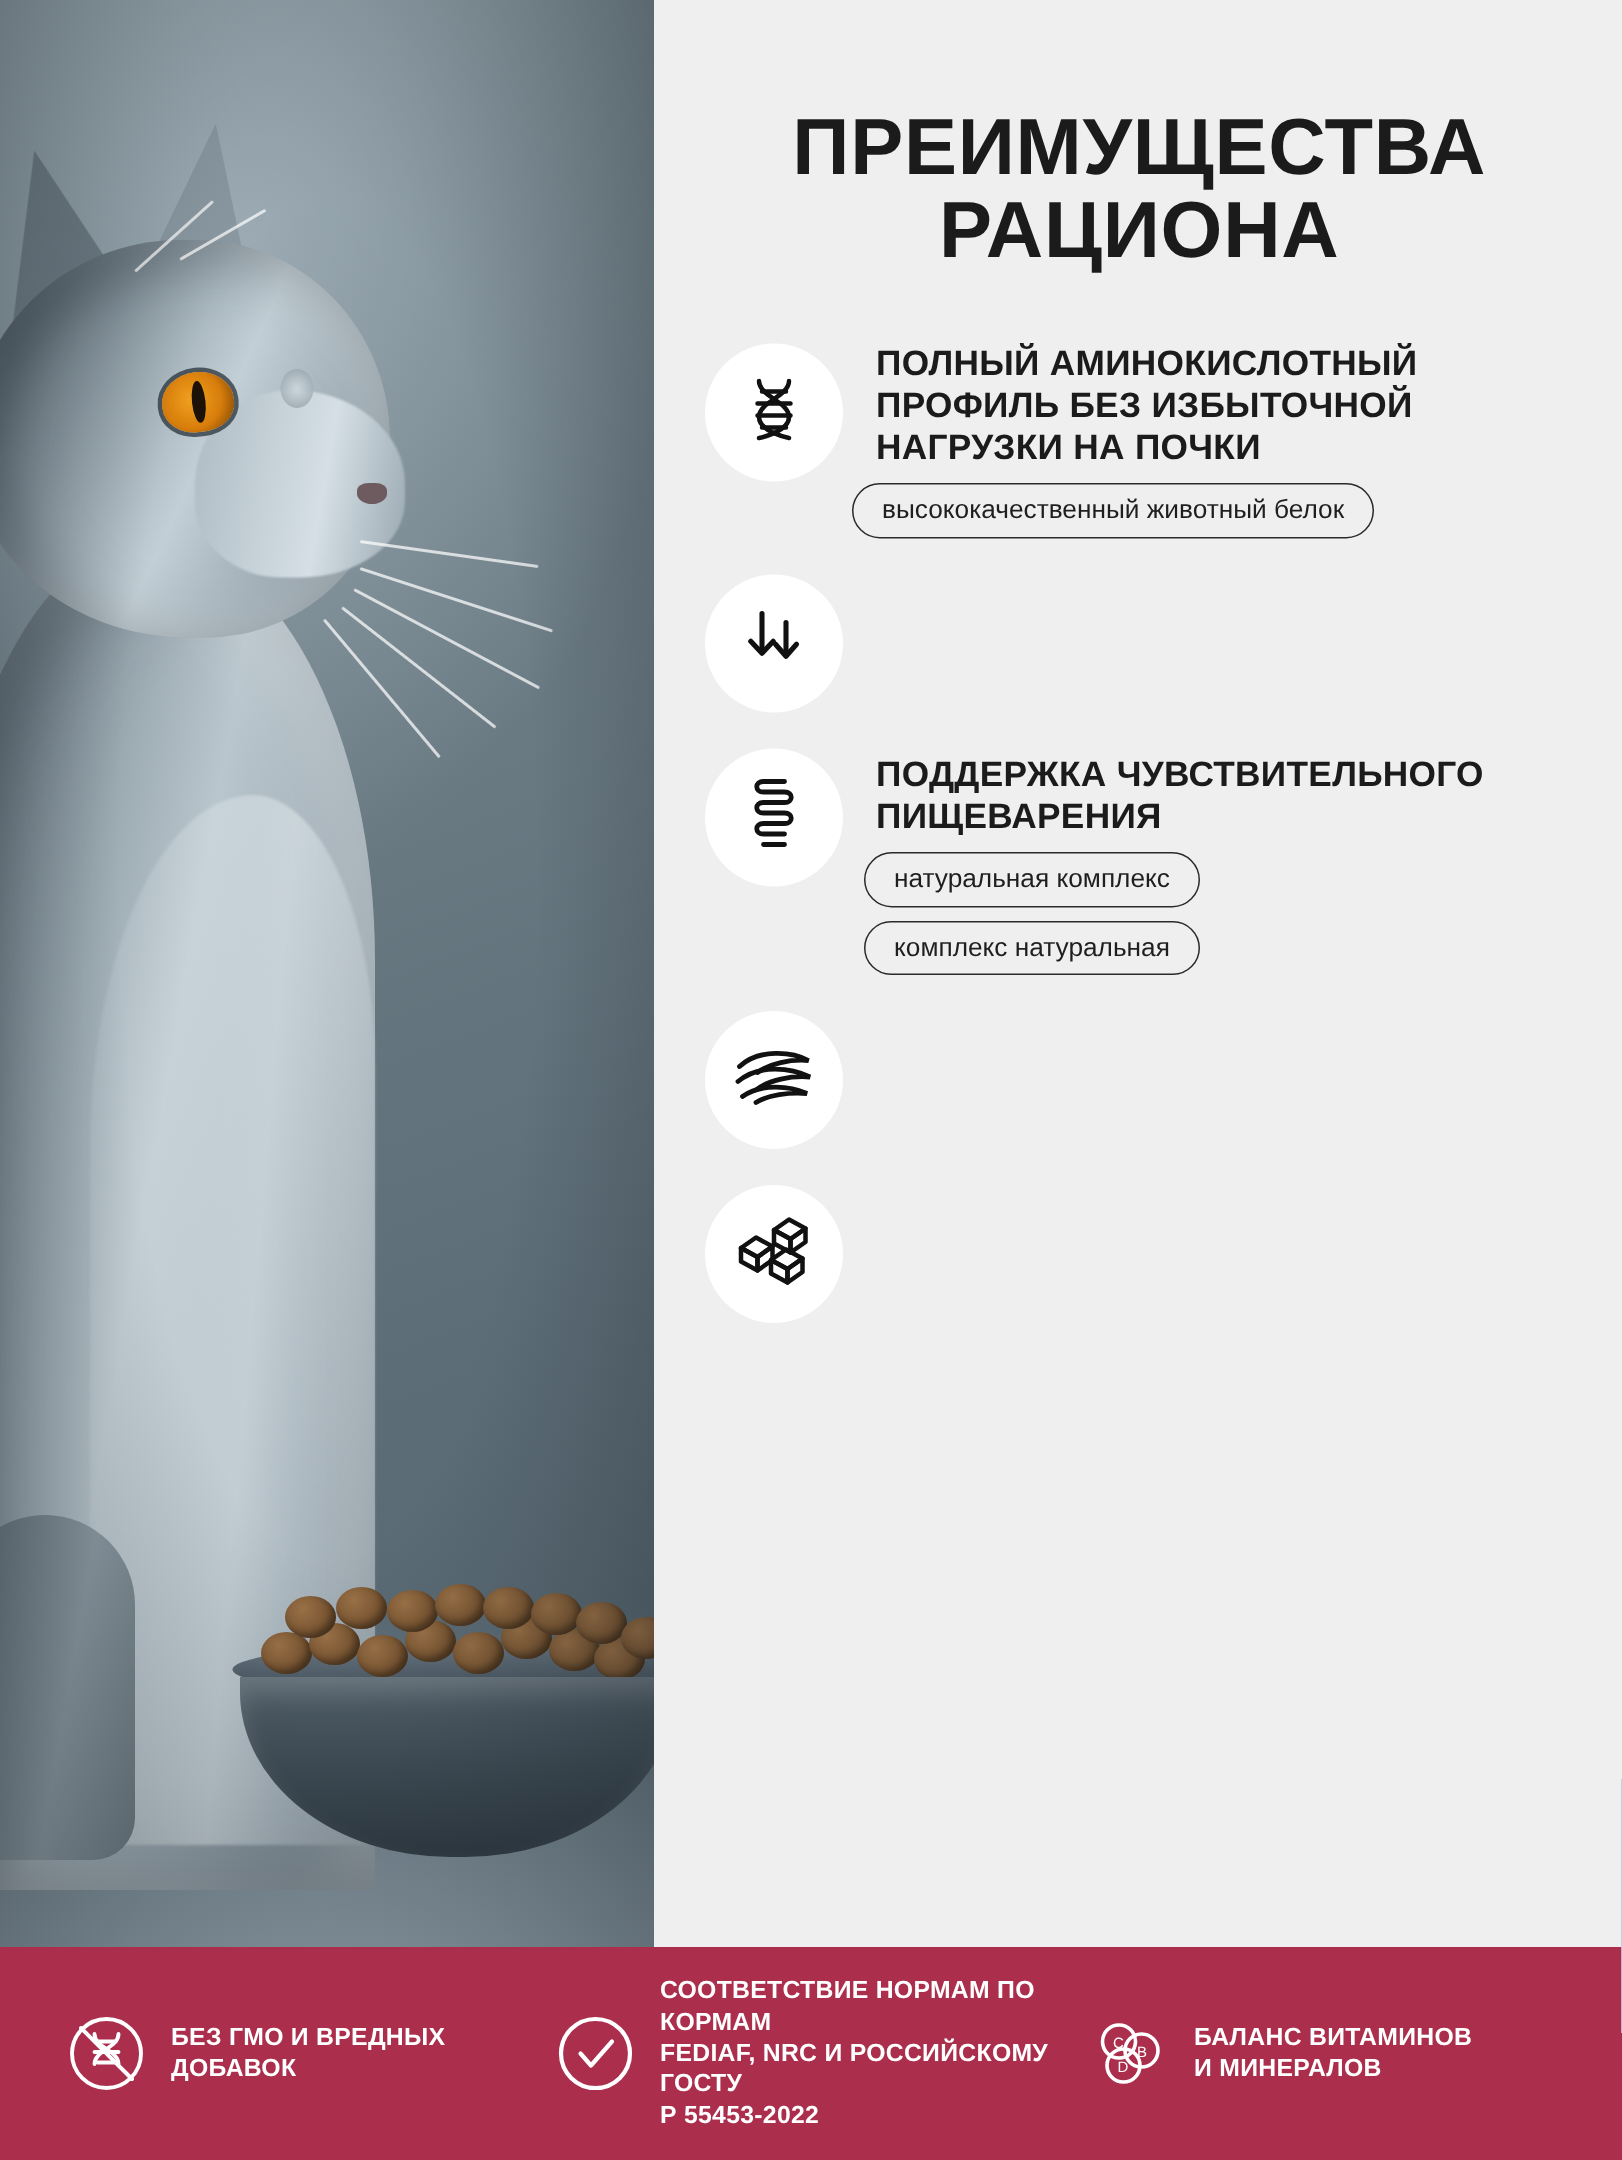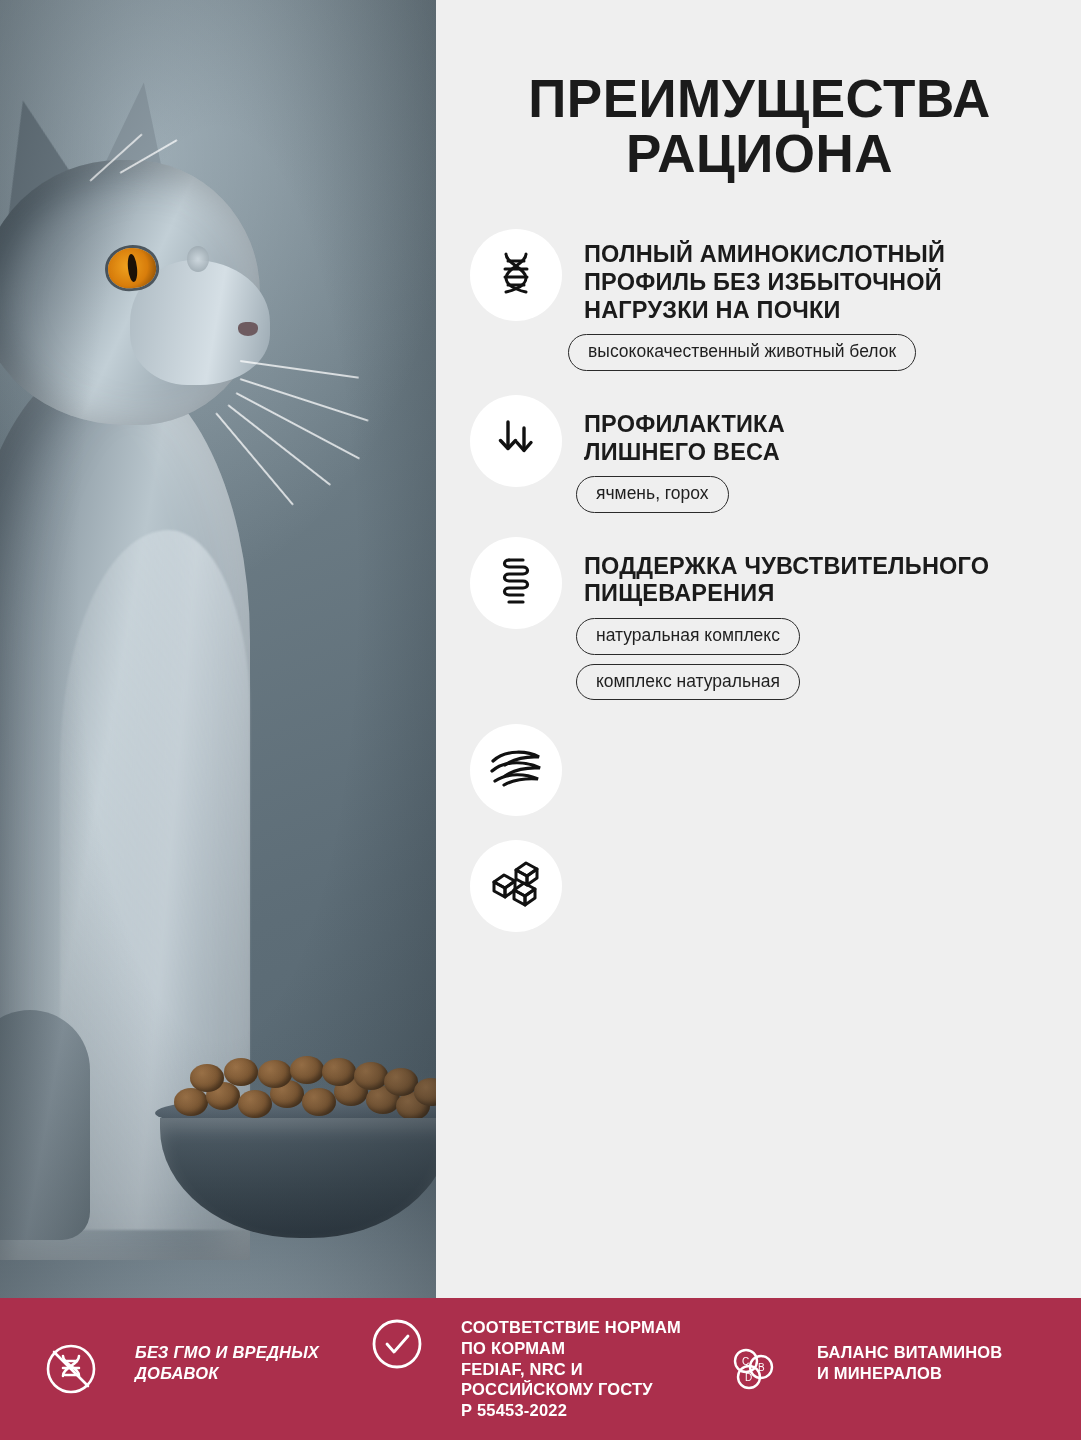--- a/index.html
+++ b/index.html
@@ -262,21 +262,21 @@
   .benefit-main {
     flex: 1 1 auto;
     padding-top: 6px;
   }
   .benefit-heading {
     font-weight: bold;
     font-size: 23.5px;
     line-height: 1.18;
     color: #1b1b1b;
     letter-spacing: 0.2px;
-    margin: 12px 0 10px 0;
+    margin: 0 0 10px 0;
     text-transform: uppercase;
   }
   .tags {
     display: flex;
     flex-direction: column;
     align-items: flex-start;
     gap: 9px;
   }
   .tag {
     display: inline-block;
@@ -301,24 +301,24 @@
     left: 0;
     bottom: 0;
     width: 1081px;
     height: 142px;
     background: #ab2f4c;
     display: flex;
     align-items: center;
   }
   .footer-item {
     display: flex;
+    align-items: center;
     color: #ffffff;
-    gap: 21px;
-  }
-  .f1 { margin-left: 44px; width: 300px; font-style: italic; }
+  }
+  .f1 { margin-left: 44px; width: 300px; }
   .f2 { margin-left: 26px; width: 330px; }
   .f3 { margin-left: 26px; width: 300px; }
   .footer-icon {
     flex: 0 0 auto;
     width: 54px;
     height: 54px;
     margin-right: 16px;
     display: flex;
     align-items: center;
     justify-content: center;
@@ -423,29 +423,20 @@
         <div class="icon-circle">
           <span>
             <svg width="50" height="50" viewBox="0 0 50 50" fill="none" stroke="#111" stroke-width="3.4" stroke-linecap="round" stroke-linejoin="round">
               <path d="M17 8v26"></path>
                 <path d="M9.5 26.5L17 34.5 24.5 26.5"></path>
               <path d="M33 14v22"></path>
                 <path d="M26 28.5L33 36.5 40 28.5"></path>
             </svg>
           </span>
         </div>
-        <div class="benefit-main">
-          <div class="benefit-heading">
-            <span>ПРОФИЛАКТИКА</span><br>
-            <span>ЛИШНЕГО ВЕСА</span>
-          </div>
-          <div class="tags">
-            <span class="tag">ячмень, горох</span>
-          </div>
-        </div>
       </div>
 
       <div class="benefit">
         <div class="icon-circle">
           <span>
             <svg width="48" height="52" viewBox="0 0 48 52" fill="none" stroke="#111" stroke-width="3.2" stroke-linecap="round" stroke-linejoin="round">
               <path d="M17 5h14"></path>
               <path d="M17 5c-6 0-6 7 0 7h14c6 0 6 7 0 7H17c-6 0-6 7 0 7h14c6 0 6 7 0 7H17c-6 0-6 7 0 7h14"></path>
               <path d="M17 47h14"></path>
             </svg>

